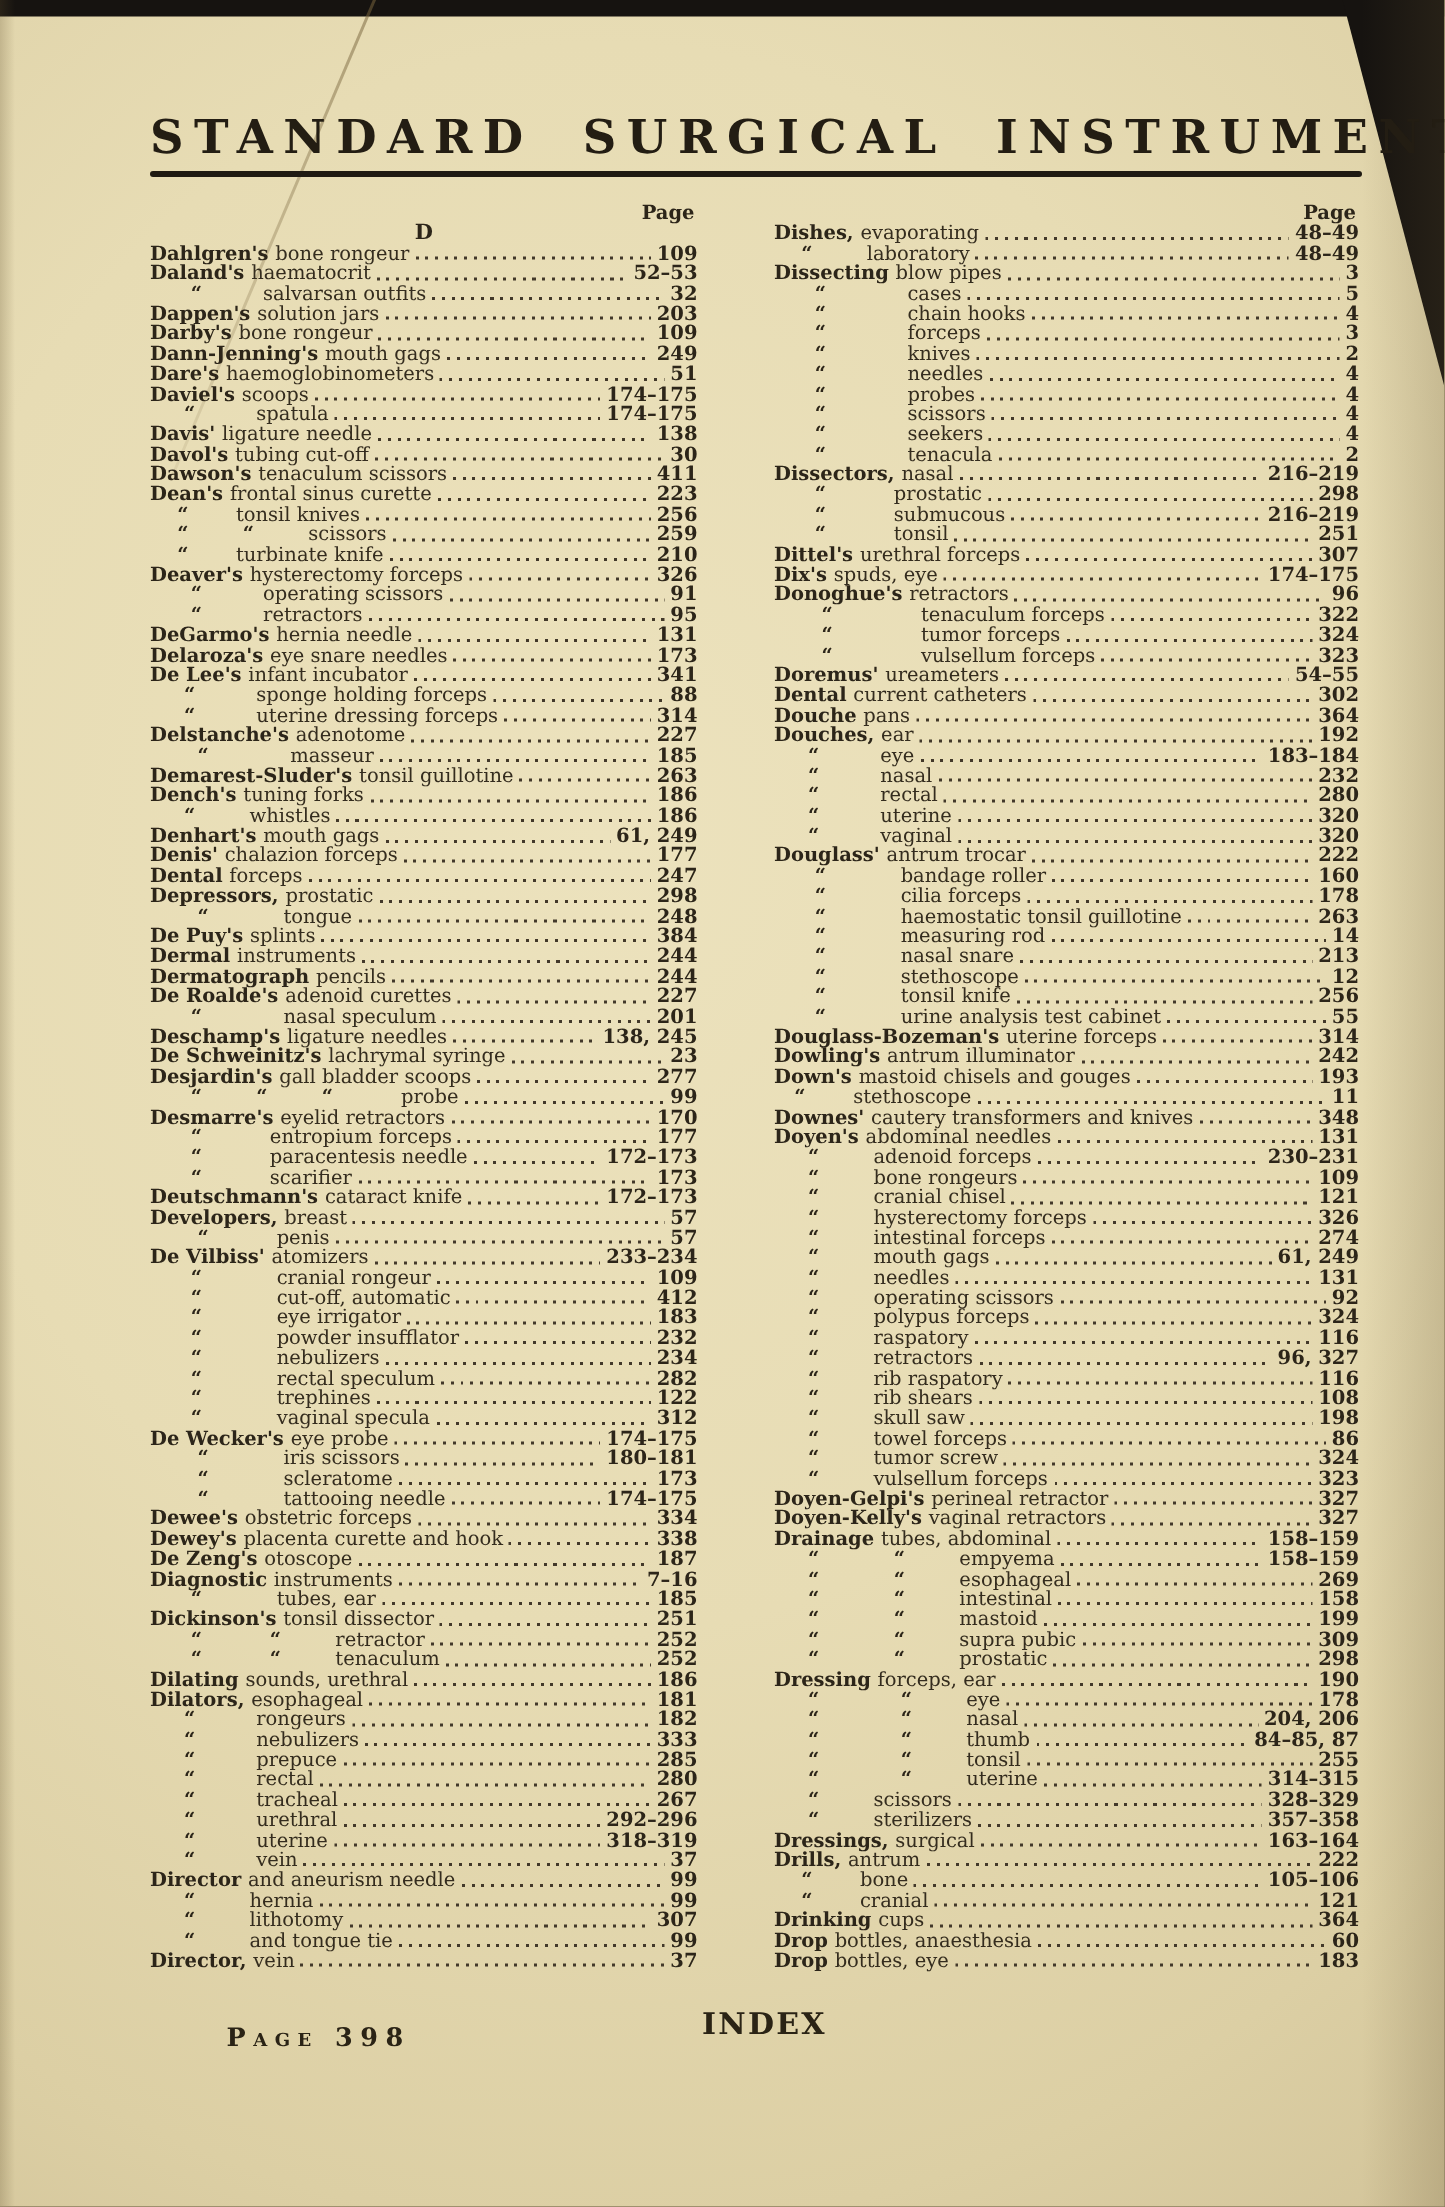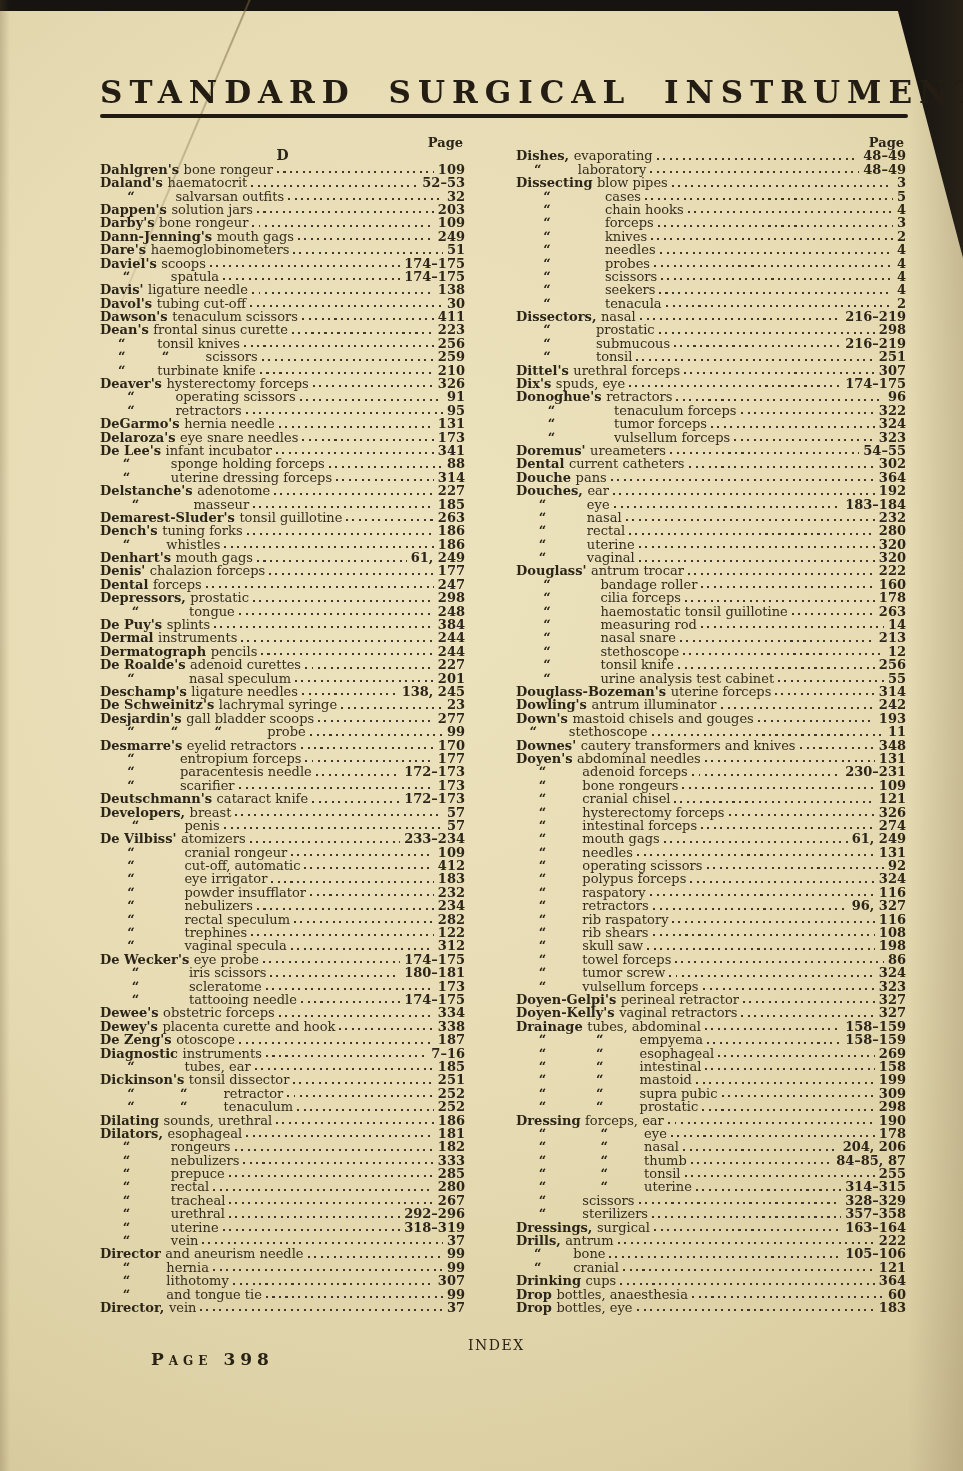--- a/index.html
+++ b/index.html
@@ -34,22 +34,22 @@
   .row { display:flex; align-items:flex-end; height:13.4px; line-height:13.4px; white-space:pre; }
   .pre { font-weight:bold; }
   .rest { color:#342c1e; }
   .leader { flex:1 1 auto; min-width:10px; position:relative; }
   .leader::after { content:""; position:absolute; left:4px; right:4px; bottom:3px; height:2px;
     background-image:repeating-linear-gradient(90deg, #43392a 0, #43392a 2px, transparent 2px, transparent 6.5px); }
   .pg { font-weight:bold; text-align:right; }
 
   .footer-page { position:absolute; left:103px; top:1349px; font-weight:bold;
     font-variant:small-caps; letter-spacing:5px; font-size:17px; color:#2a2315;margin-left:48px; }
-  .footer-index { position:absolute; left:468px; top:1337px; font-weight:normal;
-    letter-spacing:1.5px; font-size:14px; color:#2a2315; }
+  .footer-index { position:absolute; left:468px; top:1337px; font-weight:bold;
+    letter-spacing:1.5px; font-size:20px; color:#2a2315; }
 </style>
 </head>
 <body>
 
 <div class="page">
   <div class="top-bar"></div>
   <div class="corner-wedge"></div>
   <div class="right-shade"></div>
   <div class="left-shade"></div>
   <div class="crease"></div>

